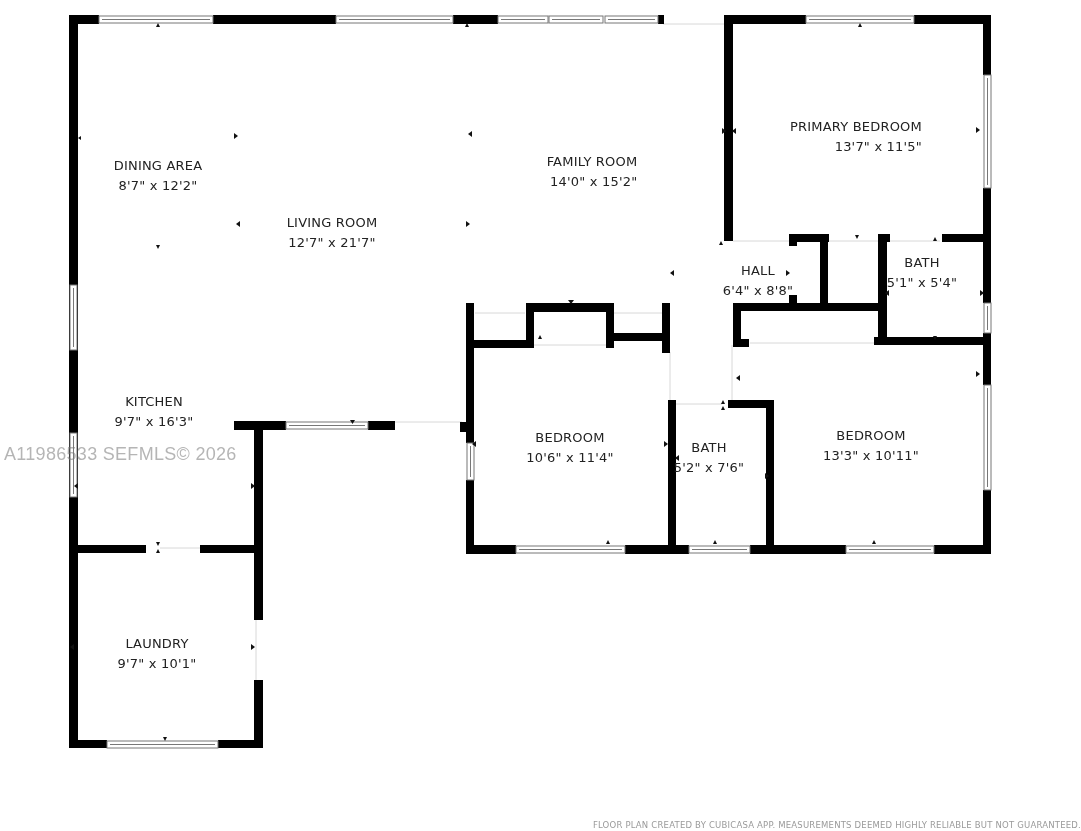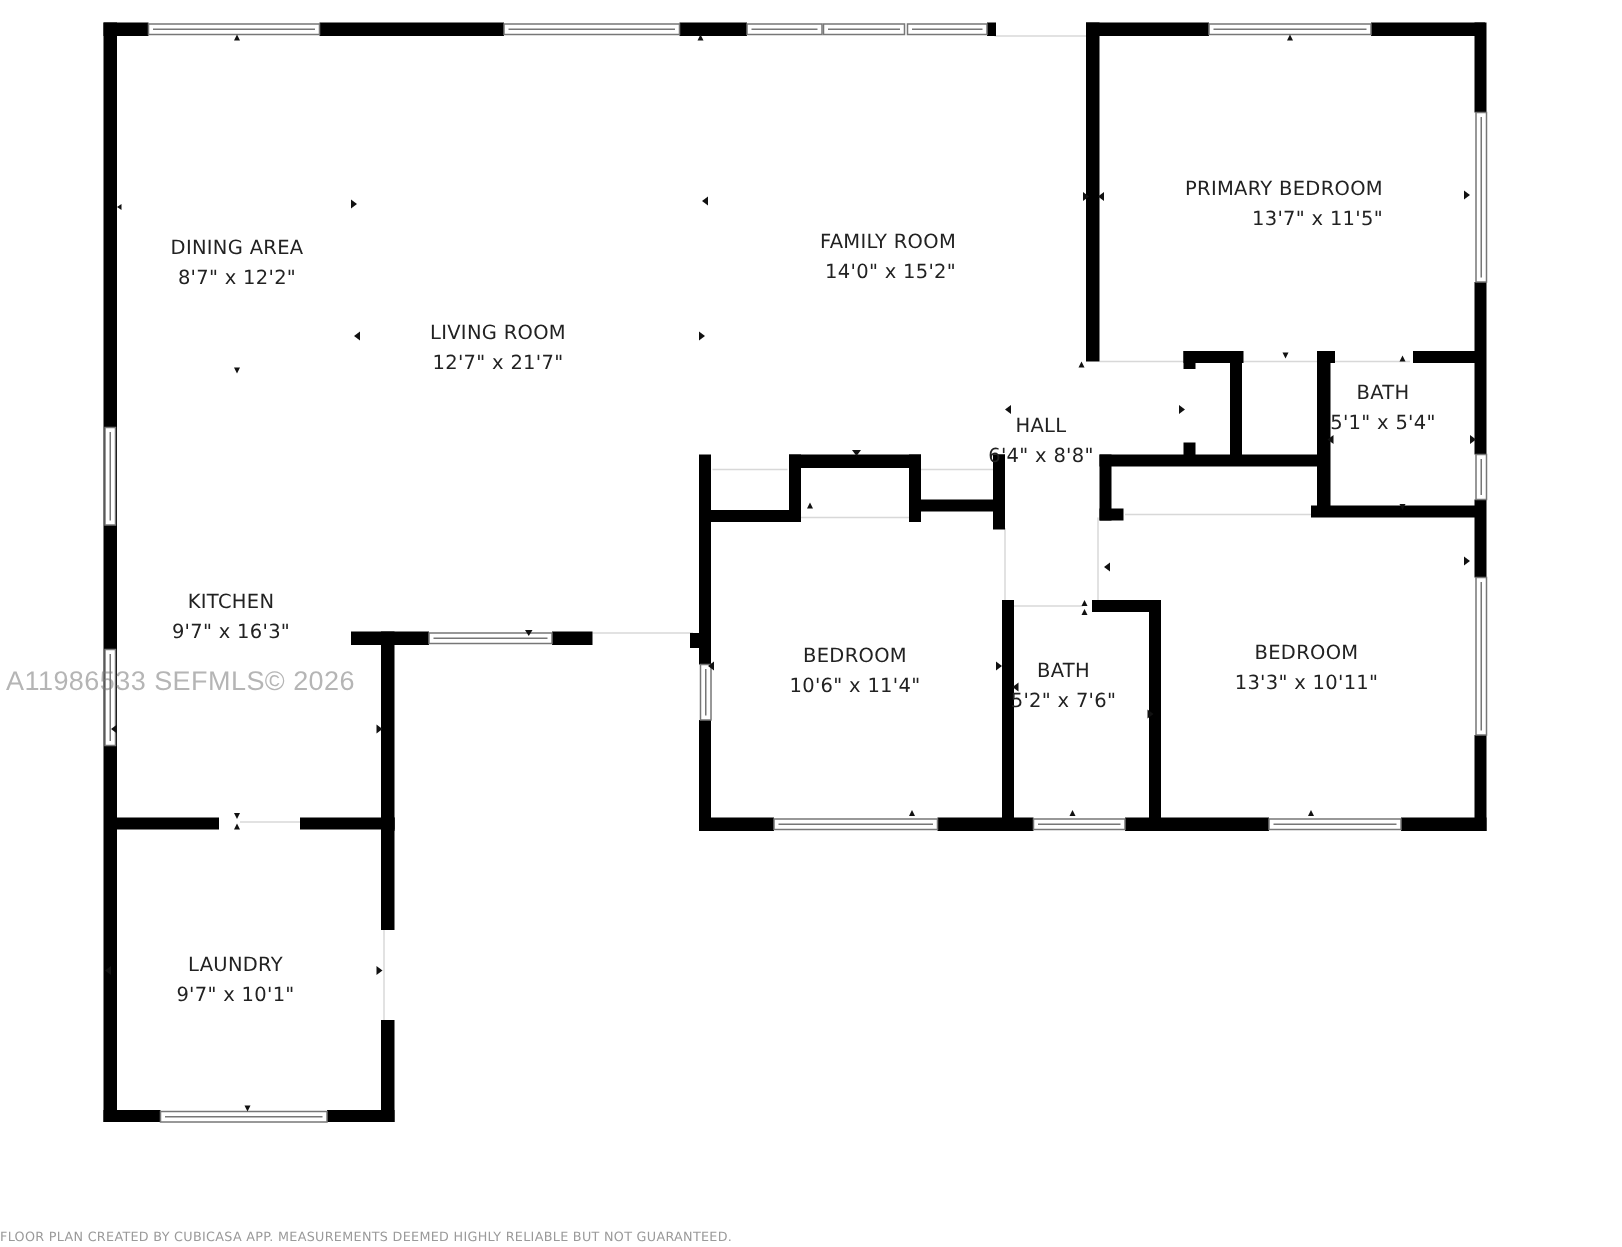--- a/index.html
+++ b/index.html
@@ -1,21 +1,21 @@
 <!DOCTYPE html>
 <html><head>
   <meta charset="utf-8">
   <style>
     html, body { margin: 0; padding: 0; background: #ffffff; }
     body { width: 1081px; height: 831px; position: relative; overflow: hidden; font-family: "DejaVu Sans", sans-serif; }
     #plan { position: absolute; left: 0; top: 0; width: 1081px; height: 831px; }
     .room-label { position: absolute; text-align: center; color: #222; font-size: 13px; line-height: 20px; white-space: nowrap; transform: translateX(-50%); letter-spacing: 0.2px; }
     .room-label .dim { display: block; }
     .watermark { position: absolute; left: 4px; top: 404px; font-family: "Liberation Sans", sans-serif; font-size: 18px; color: rgba(120,120,120,0.55); letter-spacing: 0.3px; white-space: nowrap; margin-top: 40px; }
-    .footer { position: absolute; left: 0; width: 1081px; top: 820px; text-align: left; font-size: 8.5px; color: #9a9a9a; letter-spacing: 0.2px; white-space: nowrap; font-family: "DejaVu Sans", sans-serif; }
+    .footer { position: absolute; left: 0; width: 1081px; top: 820px; text-align: right; font-size: 8.5px; color: #9a9a9a; letter-spacing: 0.2px; white-space: nowrap; font-family: "DejaVu Sans", sans-serif; }
   </style>
 </head>
 <body>
 
 <svg id="plan" viewBox="0 0 1081 831" xmlns="http://www.w3.org/2000/svg">
   <defs>
     <g id="win-h"></g>
   </defs>
 
   <g stroke="#d8d8d8" stroke-width="1" fill="none">
@@ -190,21 +190,21 @@
   <span class="dim">12'7" x 21'7"</span>
 </div>
 <div class="room-label" style="left:592px; top:152px;text-align:right;">
   <span>FAMILY ROOM</span>
   <span class="dim">14'0" x 15'2"</span>
 </div>
 <div class="room-label" style="left:856px; top:117px;text-align:right;">
   <span>PRIMARY BEDROOM</span>
   <span class="dim">13'7" x 11'5"</span>
 </div>
-<div class="room-label" style="left:694px; top:261px;margin-top:14px;">
+<div class="room-label" style="left:758px; top:261px;">
   <span>HALL</span>
   <span class="dim">6'4" x 8'8"</span>
 </div>
 <div class="room-label" style="left:922px; top:253px;">
   <span>BATH</span>
   <span class="dim">5'1" x 5'4"</span>
 </div>
 <div class="room-label" style="left:154px; top:392px;">
   <span>KITCHEN</span>
   <span class="dim">9'7" x 16'3"</span>

